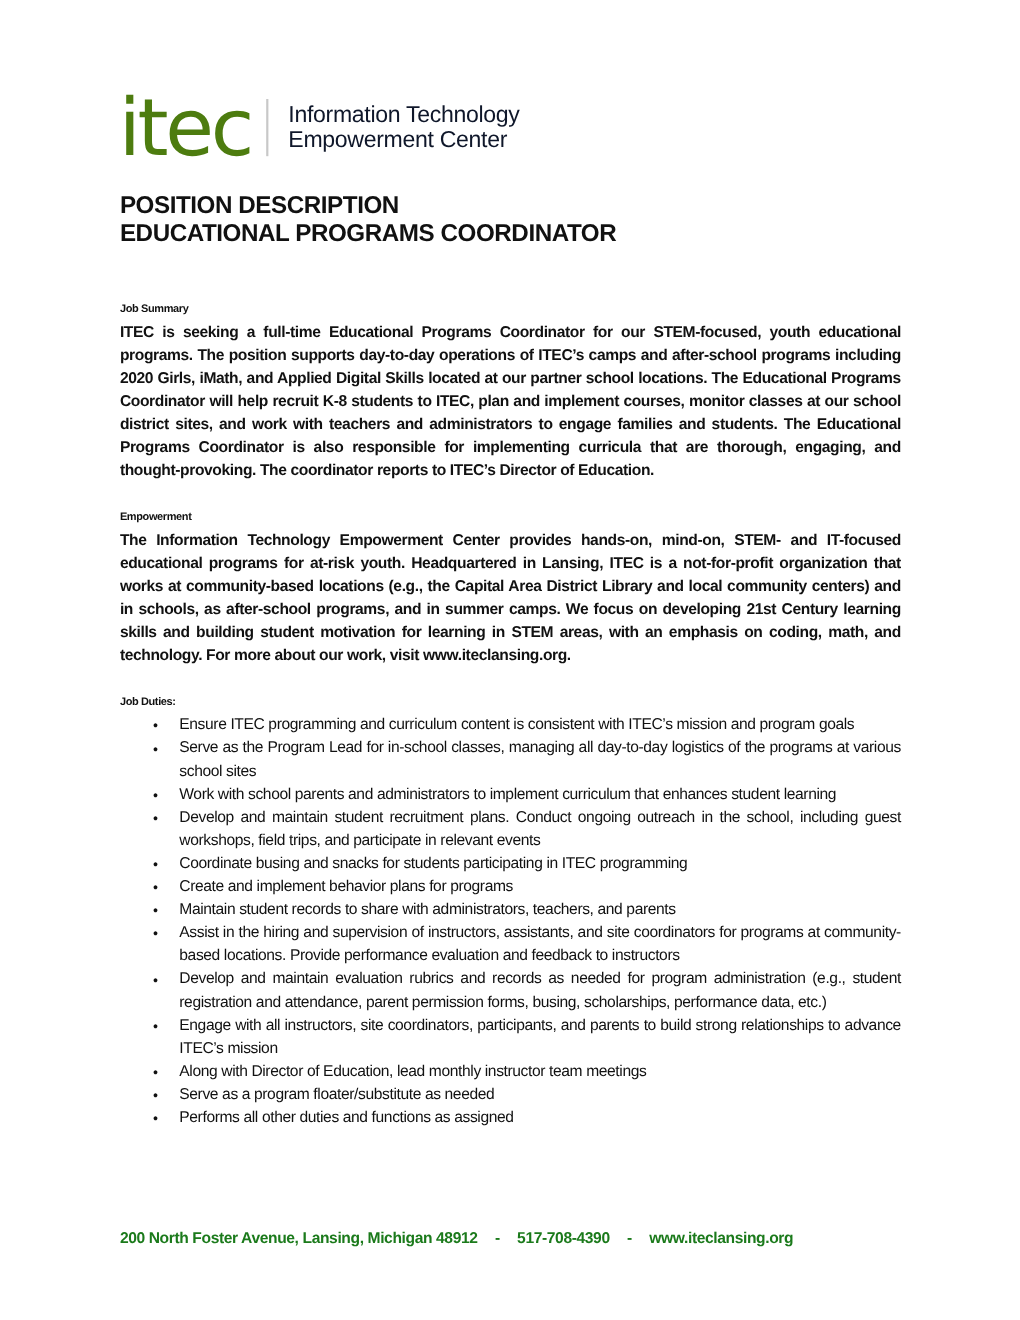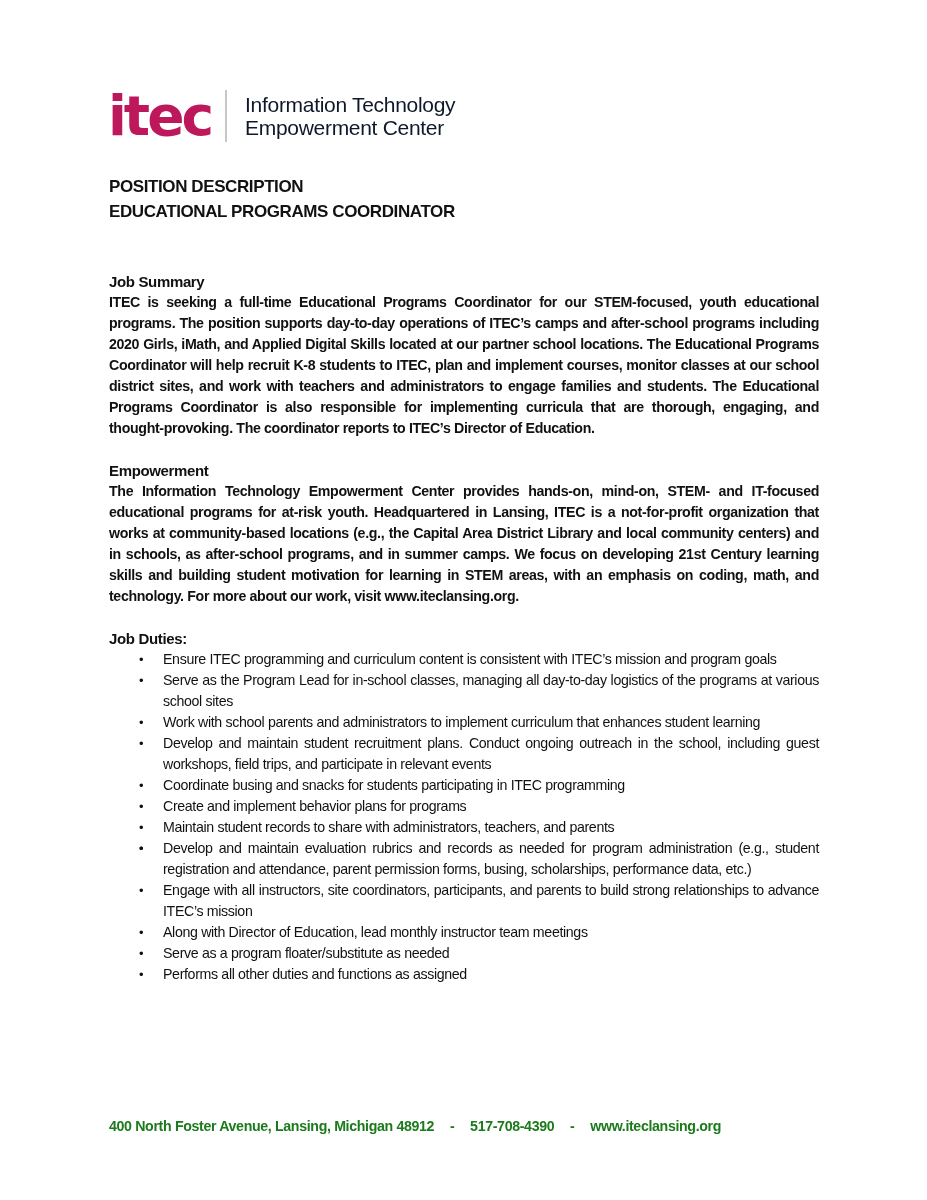--- a/index.html
+++ b/index.html
@@ -12,62 +12,62 @@
     }
     .page { position: absolute; left: 0; top: 0; width: 927px; height: 1200px; }
 
     
     .logo {
       position: absolute; left: 108px; top: 78px;
       display: flex; align-items: center;
     }
     .logo-mark {
       font-family: "DejaVu Sans", sans-serif;
-      font-weight: bold;
-      font-size: 55px;
+      font-weight: normal;
+      font-size: 72px;
       line-height: 76px;
       letter-spacing: -3px;
-      color: #be185d;
+      color: #4d7c0f;
     }
     .logo-divider {
       width: 2px; height: 52px; background: #c8c8c8;
       margin-left: 14px; margin-right: 18px;
       align-self: center;
     }
     .logo-text {
       font-family: "Liberation Sans", sans-serif;
       font-size: 21px;
       line-height: 23px;
       color: #0f172a;
       letter-spacing: -0.3px;
     }
 
     
     .title-block {
       position: absolute; left: 109px; top: 174px;
       font-family: "Liberation Sans", sans-serif;
       font-weight: bold;
-      font-size: 17px;
+      font-size: 22px;
       line-height: 25px;
       color: #111;
       letter-spacing: -0.4px;
     }
 
     
     .content {
       position: absolute; left: 109px; top: 271px; width: 710px;
       font-family: "Liberation Sans", sans-serif;
       font-size: 14.2px;
       line-height: 21px;
       letter-spacing: -0.35px;
       color: #111;
     }
     .section-heading {
       font-weight: bold;
-      font-size: 15px;
+      font-size: 10px;
     }
     .para {
       text-align: justify;
       text-align-last: left;
       font-weight: bold;
     }
     .section { margin-bottom: 21px; }
 
     ul.duties { list-style: none; }
     ul.duties li {
@@ -126,25 +126,25 @@
     <div class="section">
       <div class="section-heading">Job Duties:</div>
       <ul class="duties">
         <li><span class="bullet">•</span><span>Ensure ITEC programming and curriculum content is consistent with ITEC’s mission and program goals</span></li>
         <li><span class="bullet">•</span><span>Serve as the Program Lead for in-school classes, managing all day-to-day logistics of the programs at various school sites</span></li>
         <li><span class="bullet">•</span><span>Work with school parents and administrators to implement curriculum that enhances student learning</span></li>
         <li><span class="bullet">•</span><span>Develop and maintain student recruitment plans. Conduct ongoing outreach in the school, including guest workshops, field trips, and participate in relevant events</span></li>
         <li><span class="bullet">•</span><span>Coordinate busing and snacks for students participating in ITEC programming</span></li>
         <li><span class="bullet">•</span><span>Create and implement behavior plans for programs</span></li>
         <li><span class="bullet">•</span><span>Maintain student records to share with administrators, teachers, and parents</span></li>
-        <li><span class="bullet">•</span></li>
+        <li><span class="bullet">•</span><span>Assist in the hiring and supervision of instructors, assistants, and site coordinators for programs at community-based locations. Provide performance evaluation and feedback to instructors</span></li>
         <li><span class="bullet">•</span><span>Develop and maintain evaluation rubrics and records as needed for program administration (e.g., student registration and attendance, parent permission forms, busing, scholarships, performance data, etc.)</span></li>
         <li><span class="bullet">•</span><span>Engage with all instructors, site coordinators, participants, and parents to build strong relationships to advance ITEC’s mission</span></li>
         <li><span class="bullet">•</span><span>Along with Director of Education, lead monthly instructor team meetings</span></li>
         <li><span class="bullet">•</span><span>Serve as a program floater/substitute as needed</span></li>
         <li><span class="bullet">•</span><span>Performs all other duties and functions as assigned</span></li>
       </ul>
     </div>
   </div>
 
-  <div class="footer"><span>400 North Foster Avenue, Lansing, Michigan 48912</span><span class="sep">-</span><span>517-708-4390</span><span class="sep">-</span><span>www.iteclansing.org</span></div>
+  <div class="footer"><span>200 North Foster Avenue, Lansing, Michigan 48912</span><span class="sep">-</span><span>517-708-4390</span><span class="sep">-</span><span>www.iteclansing.org</span></div>
 
 </div>
 
 </body></html>

